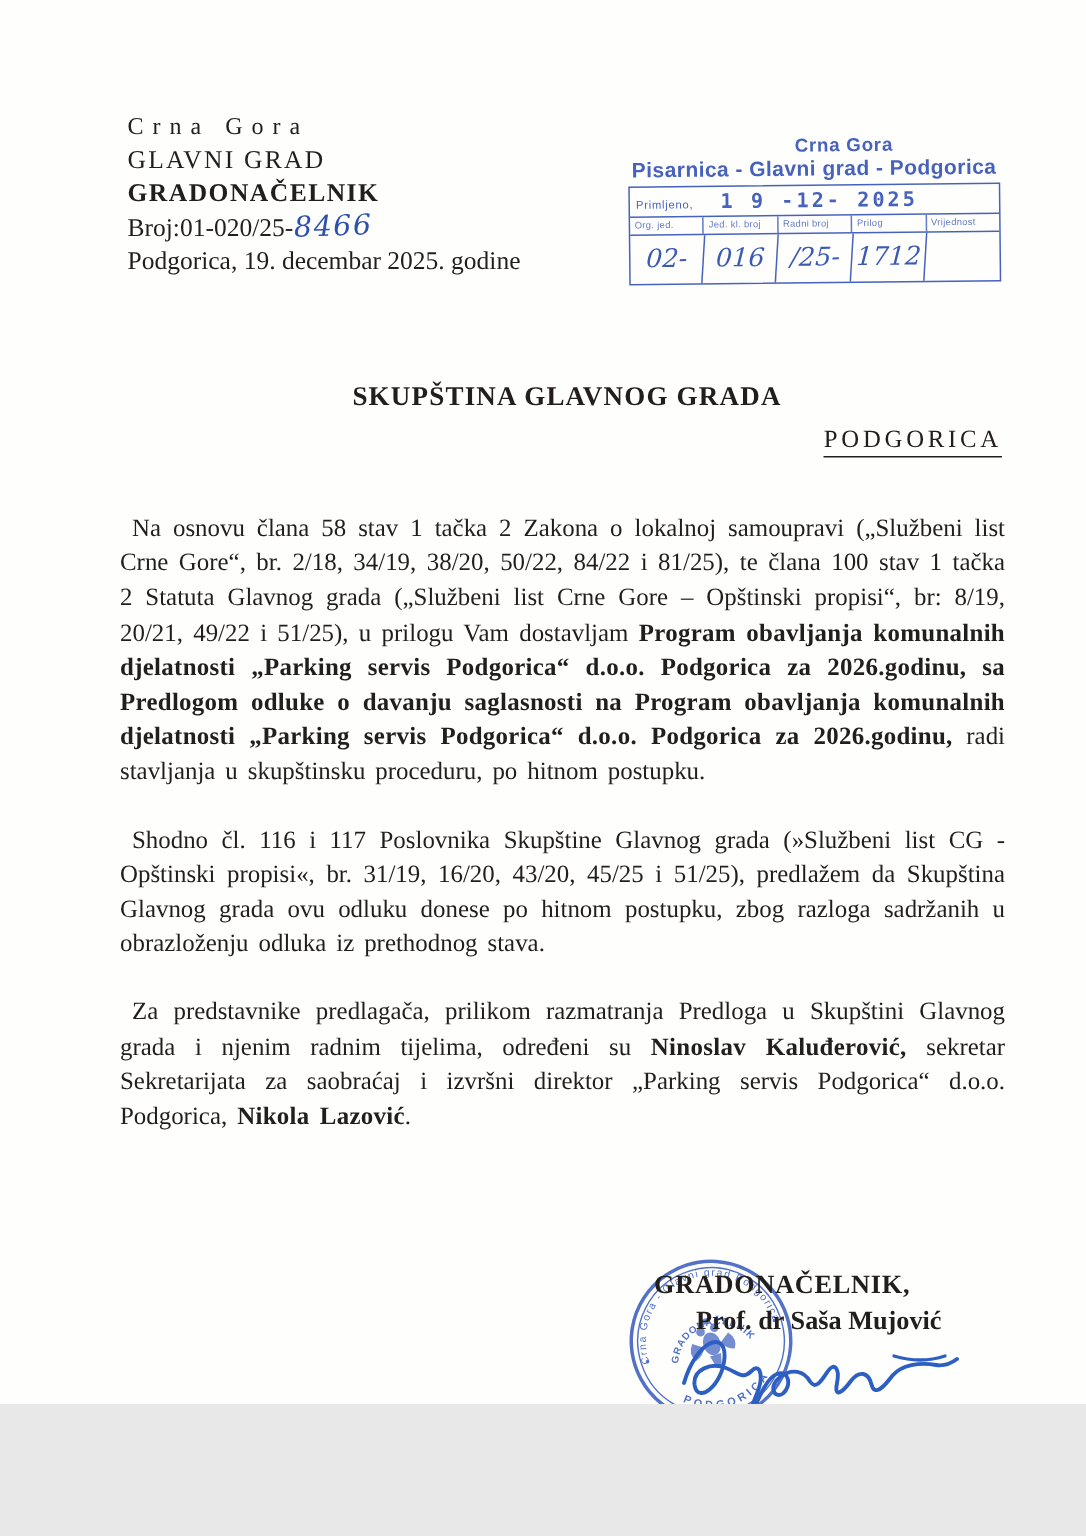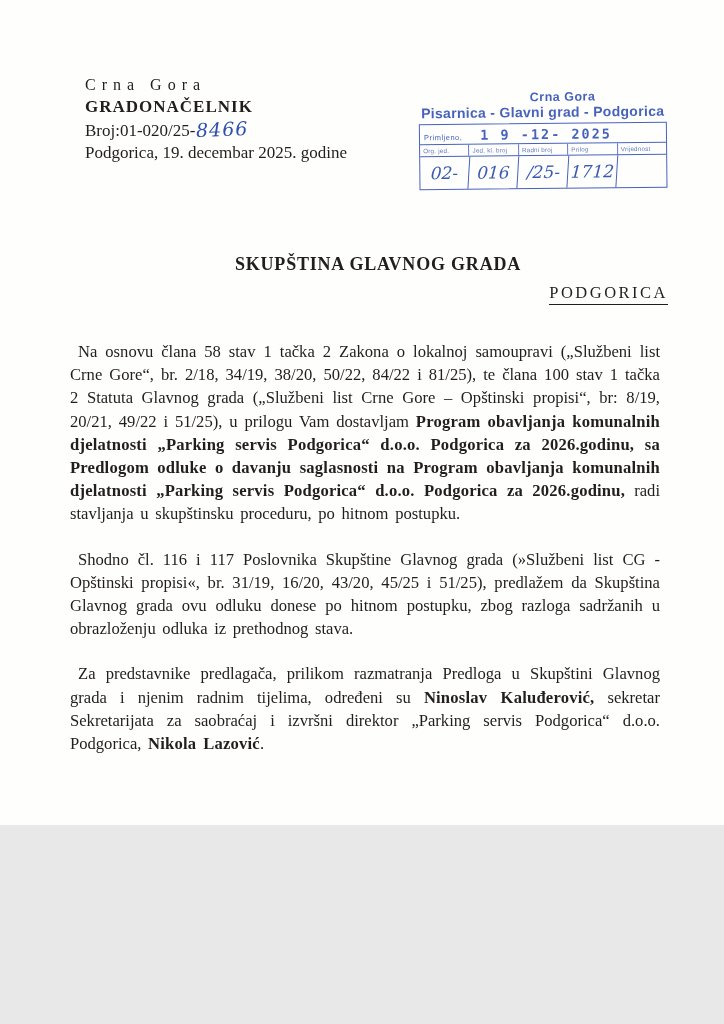--- a/index.html
+++ b/index.html
@@ -1,19 +1,19 @@
 <!DOCTYPE html>
 <html><head>
 <meta charset="utf-8">
 <style>
   * { margin:0; padding:0; box-sizing:border-box; }
   html,body { background:#e8e8e8; }
   .page {
     position:relative;
-    width:724px; height:825px;
+    width:724px; height:936px;
     margin:0 auto;
     background:#fefefd;
     font-family:"Liberation Serif", serif;
     color:#211e1b;
     overflow:hidden;
   }
 
   
   .sender { position:absolute; left:85px; top:74px; font-size:17px; line-height:22px; }
   .sender .country { letter-spacing:6px; font-size:16px; }
@@ -67,21 +67,21 @@
     text-align:center; font-weight:bold; font-size:18px; letter-spacing:0.8px;
   }
   .doc-subtitle {
     position:absolute; right:56px; top:283px;
     font-size:16.5px; letter-spacing:2.5px;
     border-bottom:1.6px solid #211e1b; padding-bottom:1px;
   }
 
   
   .body-text {
-    position:absolute; left:70px; top:340px; width:590px;
+    position:absolute; left:80px; top:340px; width:590px;
     font-size:16.6px; line-height:23.2px;
     text-align:justify; word-spacing:2.5px;
   }
   .body-text p { margin-bottom:22px; text-indent:8px; }
   .body-text strong { letter-spacing:0.2px; }
 
   
   .sig-title {
     position:absolute; left:436px; top:846px;
     font-weight:bold; font-size:17.5px; letter-spacing:0.5px; z-index:3;
@@ -93,20 +93,21 @@
   .seal { position:absolute; left:416px; top:836px; width:116px; height:116px; z-index:2; transform:rotate(-18deg); opacity:0.88; }
   .signature-svg { position:absolute; left:448px; top:880px; width:205px; height:80px; z-index:4; }
 </style>
 </head>
 <body>
 
 <div class="page">
 
   <div class="sender">
     <div class="country">Crna Gora</div>
+    <div class="city-caps">GLAVNI GRAD</div>
     <div class="office">GRADONAČELNIK</div>
     <div class="number-line"><span>Broj:01-020/25-</span><span class="handwritten">8466</span></div>
     <div>Podgorica, 19. decembar 2025. godine</div>
   </div>
 
   <div class="intake-stamp">
     <div class="org">Crna Gora</div>
     <div class="office-line">Pisarnica - Glavni grad - Podgorica</div>
     <div class="intake-table">
       <div class="received-row">

